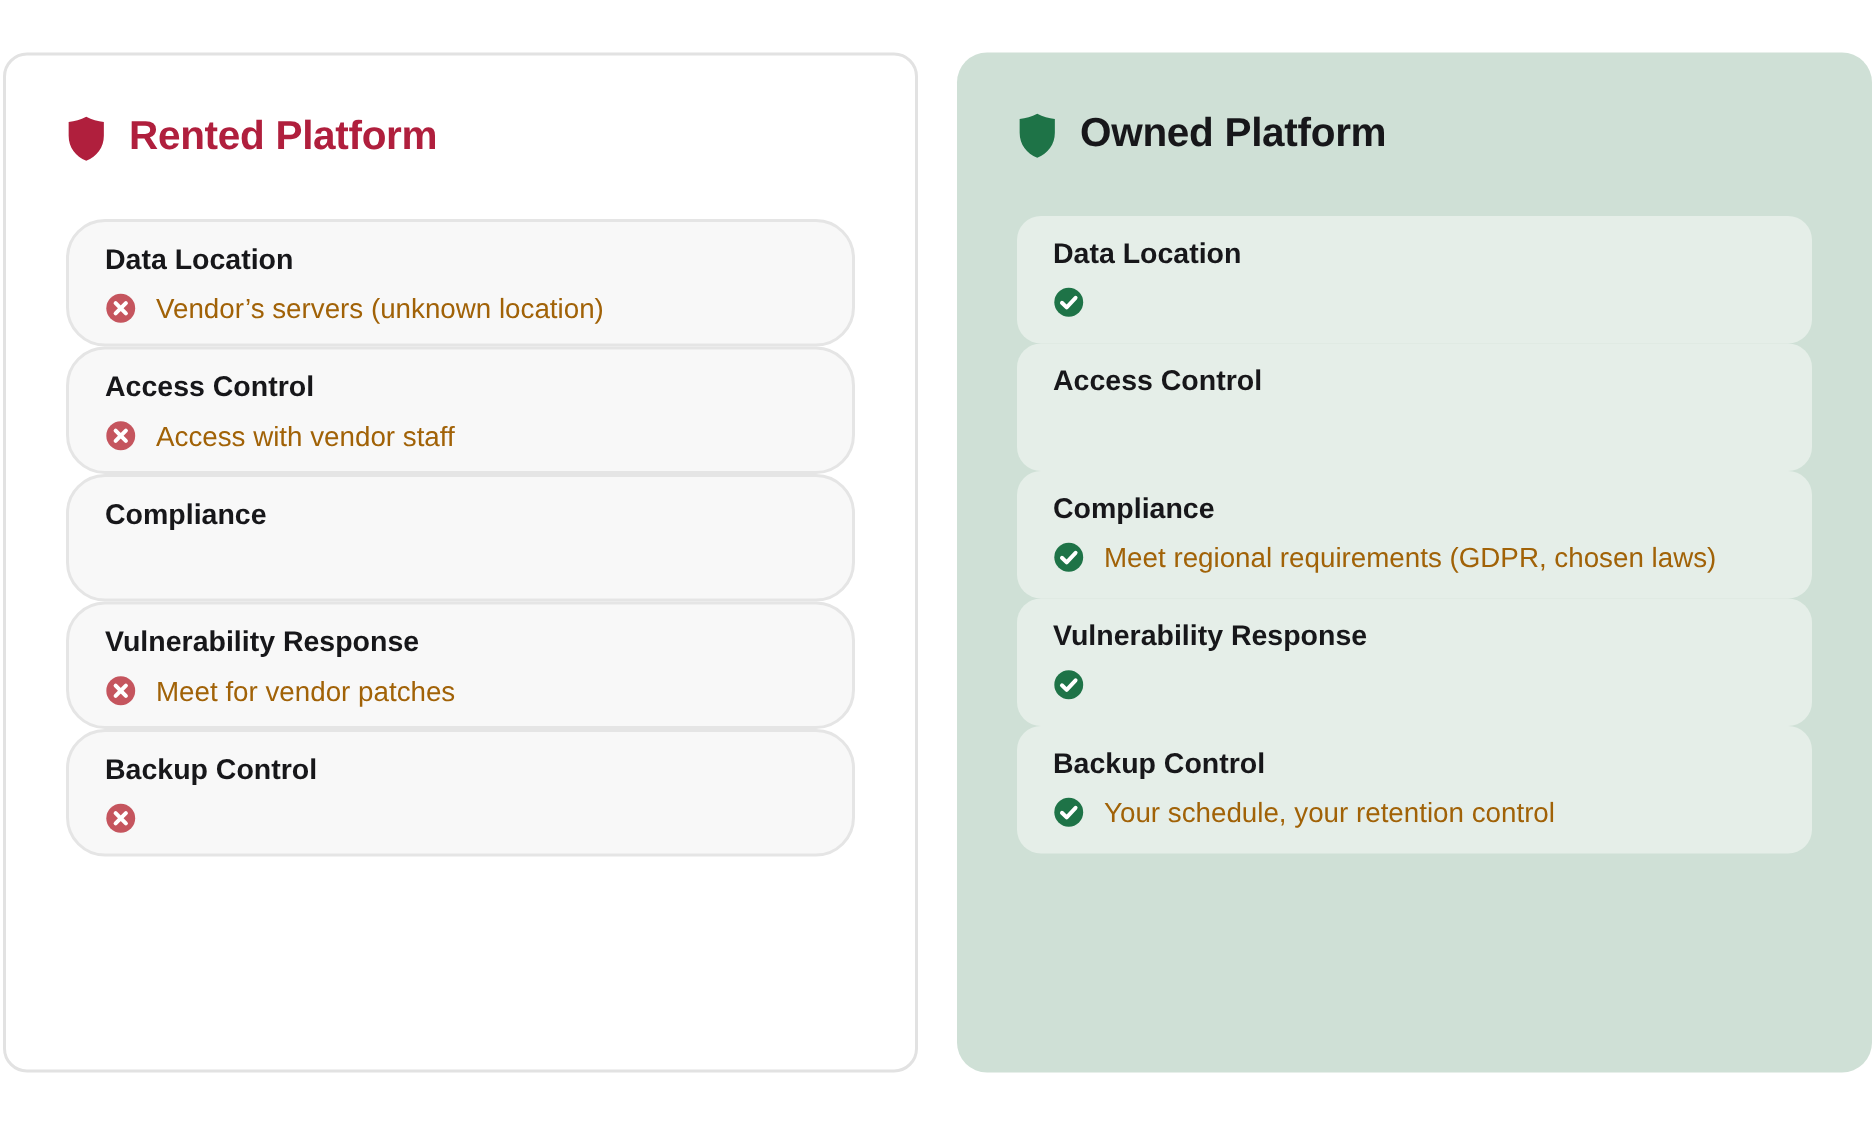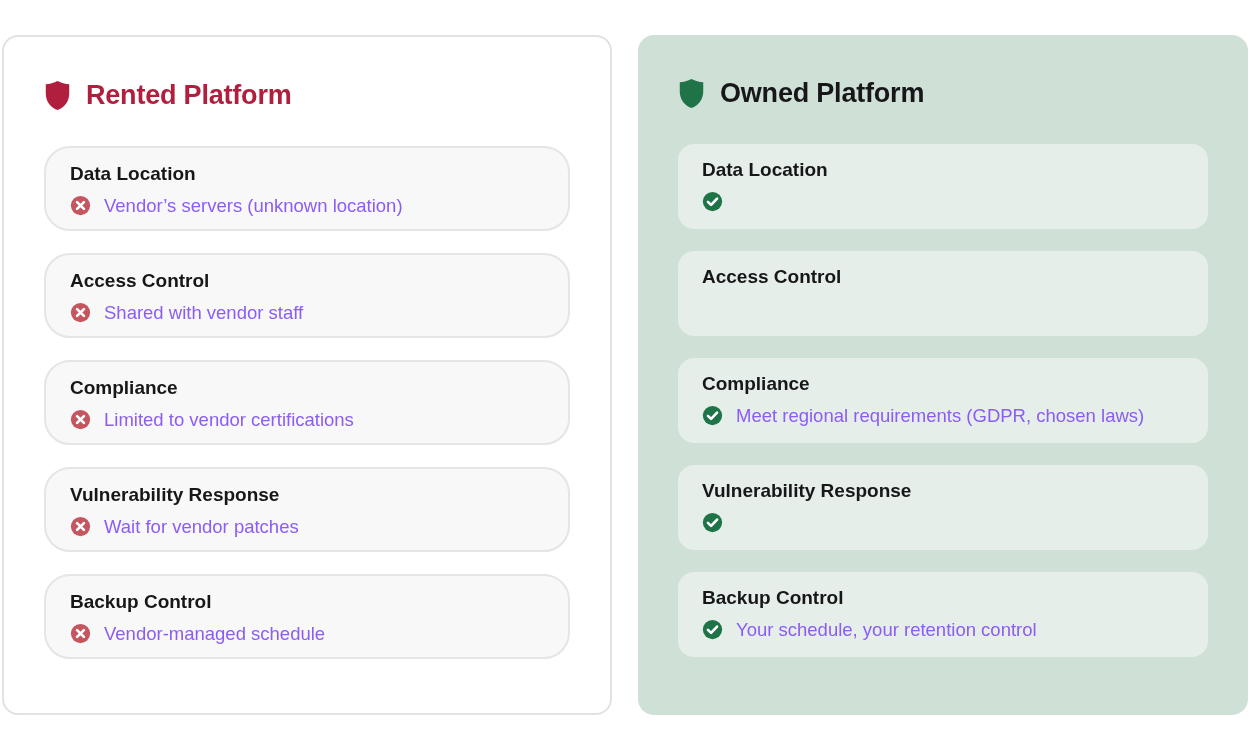--- a/index.html
+++ b/index.html
@@ -27,24 +27,25 @@
     padding: 38px 40px 0 40px;
   }
   .panel.rented {
     left: 2px;
     background: #ffffff;
     border: 2px solid var(--panel-border, #e2e2e2);
   }
   .panel.owned {
     left: 638px;
     background: var(--owned-panel-bg, #cfe0d6);
+    border-radius: 20px;
   }
   .panel-header {
     display: flex;
-    align-items: center;
+    align-items: flex-start;
     gap: 15px;
     height: 36px;
     margin-top: 2px;
   }
   .shield {
     width: 27px;
     height: 31px;
     flex: 0 0 auto;
     display: block;
   }
@@ -54,21 +55,20 @@
     letter-spacing: -0.2px;
     line-height: 1;
   }
   .panel.rented .panel-title { color: var(--accent-red, #b01f3d); }
   .panel.owned  .panel-title { color: var(--text-dark, #17171a); }
 
   .card-list {
     margin-top: 33px;
     display: flex;
     flex-direction: column;
-    gap: 22px;
   }
   .card {
     height: 85px;
     box-sizing: border-box;
     padding: 15px 24px 0 24px;
   }
   .panel.rented .card {
     background: var(--rented-card-bg, #f8f8f8);
     border: 2px solid var(--rented-card-border, #e5e5e5);
     border-radius: 26px;
@@ -90,21 +90,21 @@
     margin-top: 10px;
   }
   .badge {
     width: 21px;
     height: 21px;
     flex: 0 0 auto;
     display: block;
   }
   .card-desc {
     font-size: 18.5px;
-    color: #8b5cf6;
+    color: #a16207;
     line-height: 1.15;
     white-space: nowrap;
   }
 </style>
 </head>
 <body>
 
 <svg width="0" height="0" style="position:absolute">
   <defs>
     <symbol id="sym-shield" viewBox="0 0 24 28">
@@ -139,48 +139,41 @@
             </svg>
           <div class="card-desc">Vendor’s servers (unknown location)</div>
         </div>
       </div>
       <div class="card">
         <div class="card-title">Access Control</div>
         <div class="card-desc-row">
           <svg class="badge" viewBox="0 0 24 24">
               <use href="#sym-x-circle"></use>
             </svg>
-          <div class="card-desc">Shared with vendor staff</div>
+          <div class="card-desc">Access with vendor staff</div>
         </div>
       </div>
       <div class="card">
         <div class="card-title">Compliance</div>
-        <div class="card-desc-row">
-          <svg class="badge" viewBox="0 0 24 24">
-              <use href="#sym-x-circle"></use>
-            </svg>
-          <div class="card-desc">Limited to vendor certifications</div>
-        </div>
       </div>
       <div class="card">
         <div class="card-title">Vulnerability Response</div>
         <div class="card-desc-row">
           <svg class="badge" viewBox="0 0 24 24">
               <use href="#sym-x-circle"></use>
             </svg>
-          <div class="card-desc">Wait for vendor patches</div>
+          <div class="card-desc">Meet for vendor patches</div>
         </div>
       </div>
       <div class="card">
         <div class="card-title">Backup Control</div>
         <div class="card-desc-row">
           <svg class="badge" viewBox="0 0 24 24">
               <use href="#sym-x-circle"></use>
             </svg>
-          <div class="card-desc">Vendor-managed schedule</div>
         </div>
       </div>
     </div>
   </section>
 
   <section class="panel owned">
     <header class="panel-header">
       <svg class="shield" viewBox="0 0 24 28" fill="#1e7347">
           <use href="#sym-shield"></use>
         </svg>

